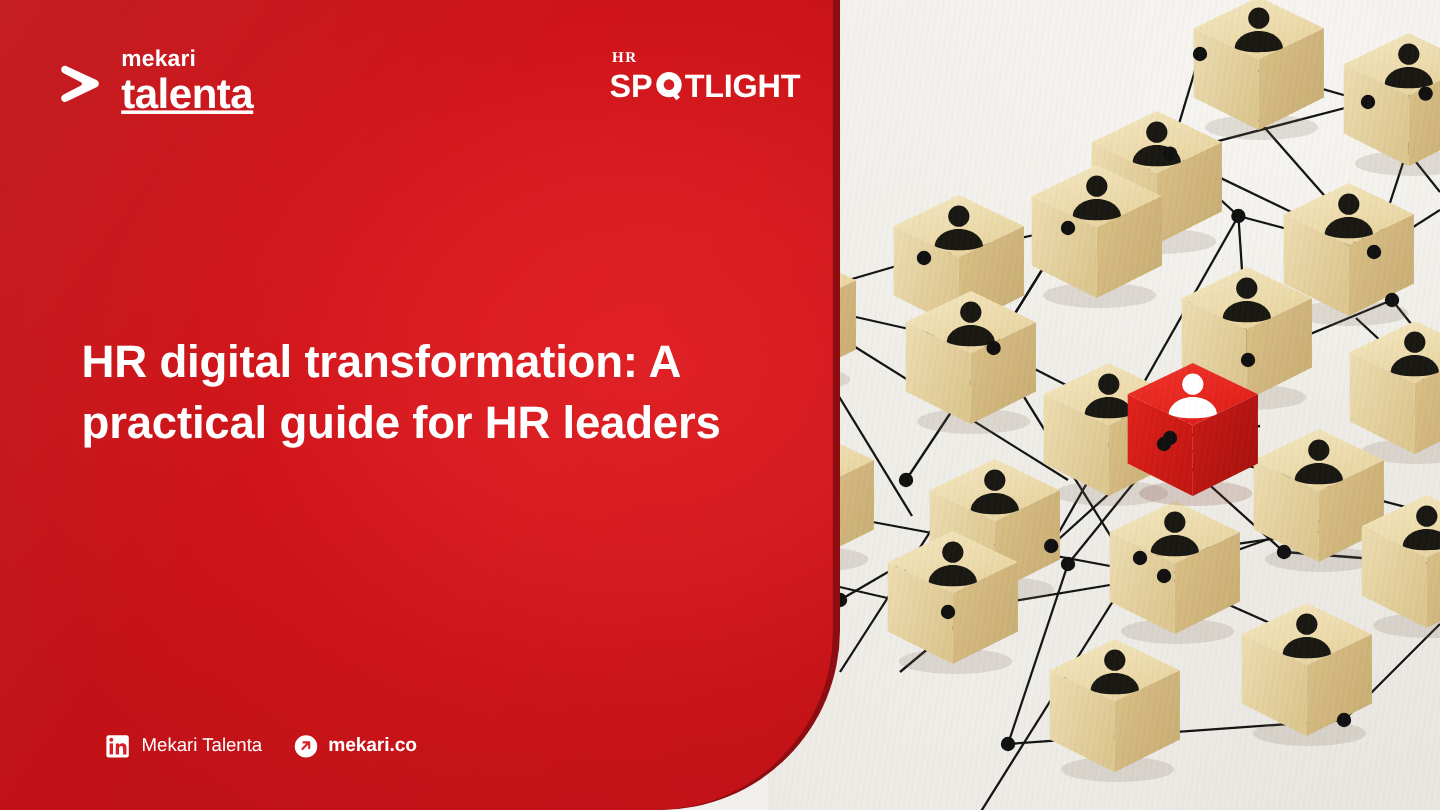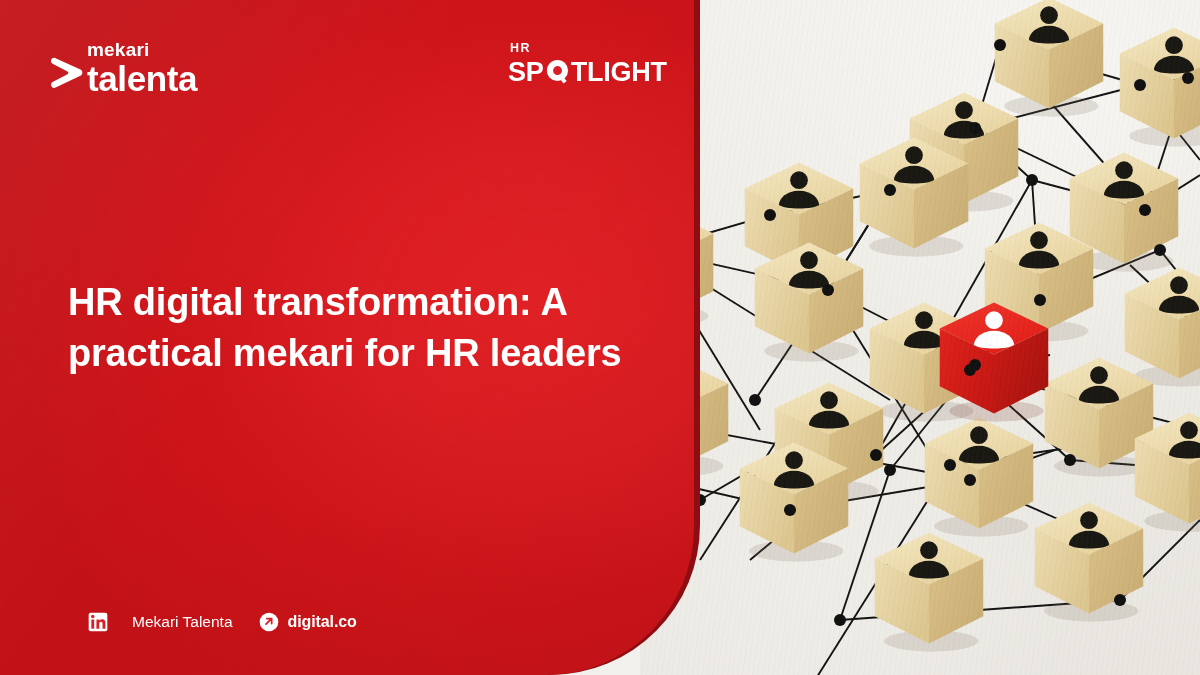--- a/index.html
+++ b/index.html
@@ -43,35 +43,35 @@
       radial-gradient(ellipse 85% 70% at 78% 45%, #E32125 0%, #DB1D22 32%, #CE1419 62%, #C21217 100%);
     overflow:hidden;
   }
   .panel-gloss{
     position:absolute;inset:0;
     background:linear-gradient(125deg, rgba(255,255,255,0.05) 0%, rgba(255,255,255,0) 42%, rgba(0,0,0,0.045) 100%);
     pointer-events:none;
   }
 
   
-  .brand{position:absolute;left:45px;top:40px;display:flex;align-items:center;}
+  .brand{position:absolute;left:45px;top:40px;display:flex;align-items:flex-start;gap:14px;}
   .brand-mark{width:42px;height:42px;margin-top:9px;flex:0 0 auto;}
   .brand-words{display:flex;flex-direction:column;line-height:1;}
   .brand-mekari{
     color:#fff;font-size:19px;font-weight:700;letter-spacing:0.2px;
     margin-bottom:2px;
   }
   .brand-talenta{
-    color:#fff;font-size:35px;font-weight:700;letter-spacing:-0.4px;
+    color:#fff;font-size:35px;font-weight:700;letter-spacing:-0.4px;text-decoration:underline;
   }
 
   .spotlight{position:absolute;left:508px;top:42px;text-align:left;}
   .spotlight-hr{
     color:#fff;font-size:12.5px;font-weight:700;letter-spacing:1.4px;
-    line-height:1;margin-bottom:4px;margin-left:2px;
+    line-height:1;margin-bottom:4px;margin-left:2px;font-family:Liberation Serif, serif;
   }
   .spotlight-word{
     display:flex;align-items:flex-start;color:#fff;
     font-size:27px;font-weight:800;letter-spacing:-0.2px;line-height:1;
   }
   .sl-o{position:relative;display:inline-block;width:25px;height:25px;margin:0 1px;}
   .sl-o svg{display:block;}
 
   
   .headline{
@@ -86,21 +86,21 @@
     display:flex;align-items:center;
   }
   .fgroup{display:flex;align-items:center;}
   .fgroup.social{gap:9px;}
   .fgroup .handle{
     color:#fff;font-size:15.5px;font-weight:400;margin-left:12px;letter-spacing:0.1px;
   }
   .gap-lg{width:44px;}
   .gap-md{width:26px;}
   .ficon{width:20px;height:20px;display:block;flex:0 0 auto;}
-  .fgroup .label{color:#fff;font-size:15.5px;font-weight:400;margin-left:24px;}
+  .fgroup .label{color:#fff;font-size:15.5px;font-weight:400;margin-left:10px;}
   .fgroup .label-bold{color:#fff;font-size:16px;font-weight:700;margin-left:9px;letter-spacing:-0.1px;}
 </style>
 </head>
 <body>
 
 <div class="banner">
 
   <div class="photo">
     <svg class="net" viewBox="0 0 560 675" preserveAspectRatio="none">
       <defs>
@@ -279,21 +279,21 @@
         <svg viewBox="0 0 26 26" width="25" height="25">
           <circle cx="13" cy="12" r="11" fill="#ffffff"></circle>
           <circle cx="13" cy="12" r="4.6" fill="#D91F26"></circle>
           <path d="M14.6 19.5 L19.3 25.6 L22.6 23.0 L17.6 17.4 Z" fill="#ffffff"></path>
         </svg>
       </span>
       <span>TLIGHT</span>
     </div>
   </div>
 
-  <h1 class="headline">HR digital transformation: A practical mekari for HR leaders</h1>
+  <h1 class="headline">HR digital transformation: A practical guide for HR leaders</h1>
 
   <div class="footer">
 
 
     <div class="gap-lg"></div>
 
     <div class="fgroup">
       <svg class="ficon" viewBox="0 0 24 24">
         <rect x="0.8" y="0.8" width="22.4" height="22.4" rx="2.4" fill="#ffffff"></rect>
         <rect x="4" y="9" width="3.4" height="11" fill="#D91F26"></rect>
@@ -303,18 +303,18 @@
       <span class="label">Mekari Talenta</span>
     </div>
 
     <div class="gap-md"></div>
 
     <div class="fgroup">
       <svg class="ficon" viewBox="0 0 24 24">
         <circle cx="12" cy="12" r="11.2" fill="#ffffff"></circle>
         <path d="M8.4 14.6 L14.8 8.2 M9.4 8.0 L15.2 8.0 L15.2 13.8" stroke="#D91F26" stroke-width="2.1" fill="none" stroke-linecap="round" stroke-linejoin="round"></path>
       </svg>
-      <span class="label-bold">digital.co</span>
+      <span class="label-bold">mekari.co</span>
     </div>
 
   </div>
 
 </div>
 
 </body></html>

